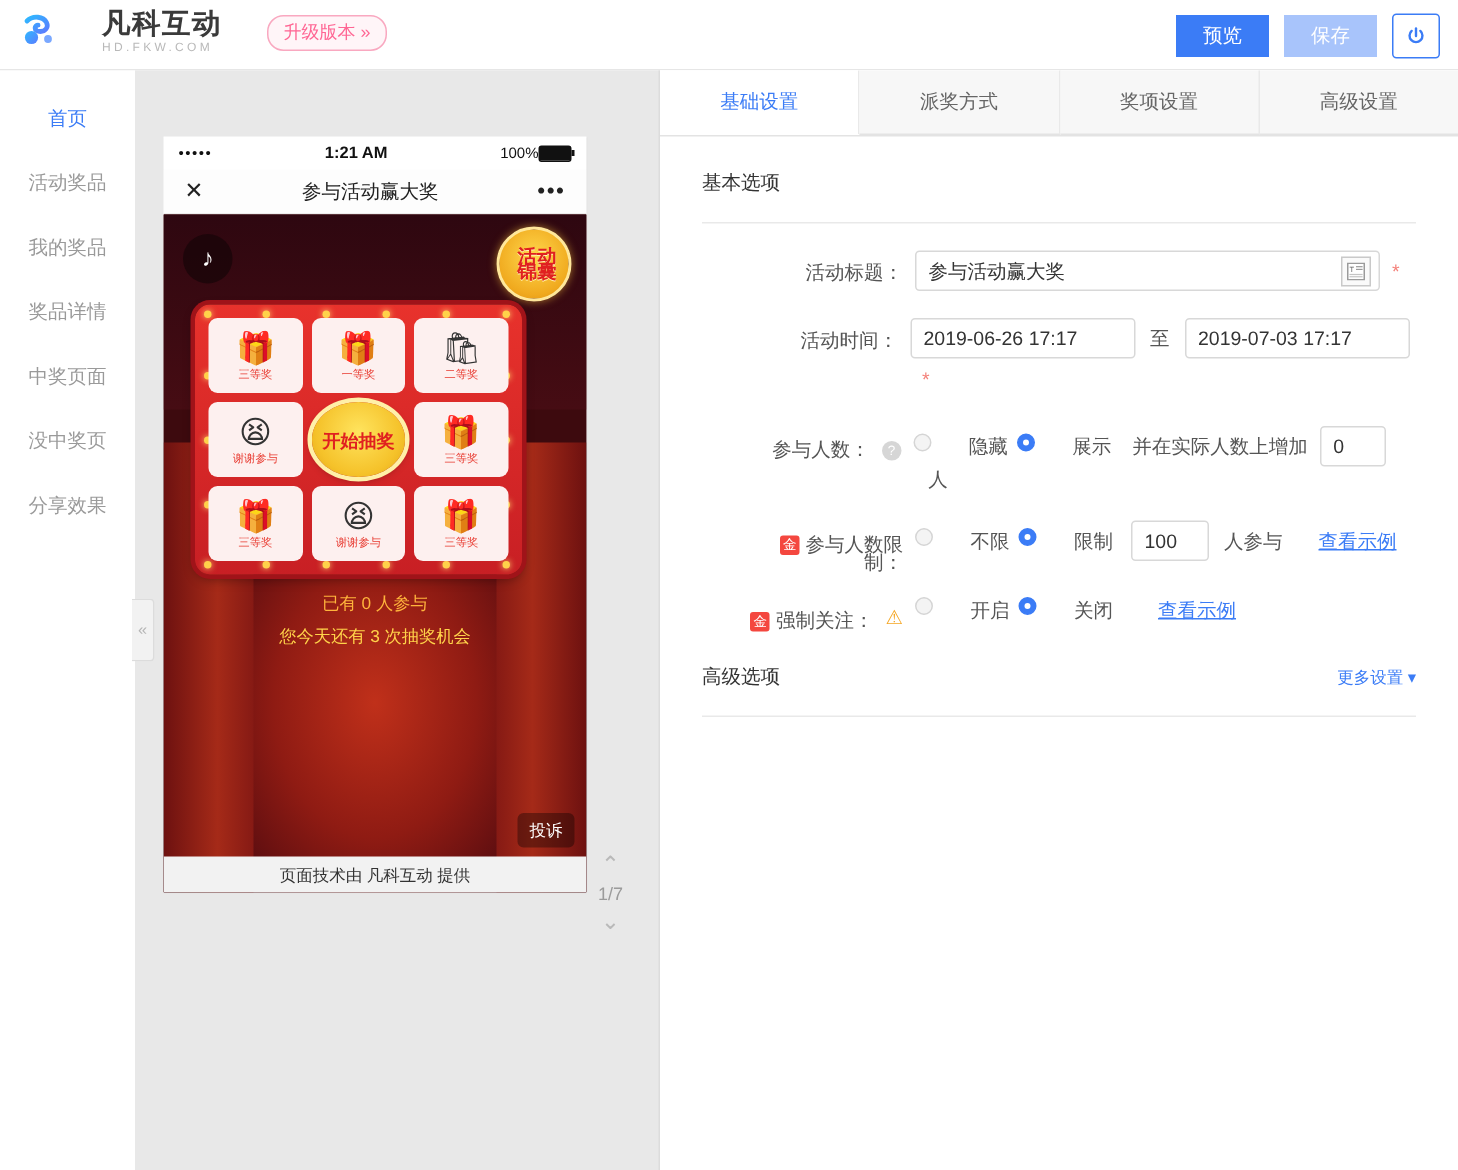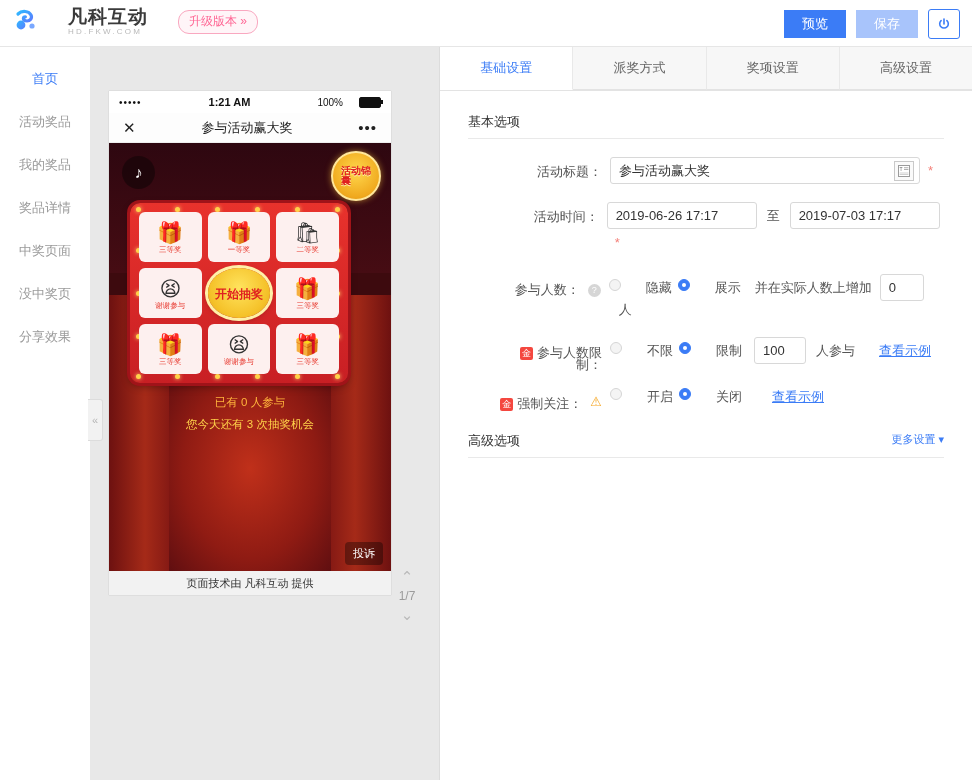--- a/index.html
+++ b/index.html
@@ -42,21 +42,21 @@
   .collapse-handle{position:absolute;left:-2px;top:352px;width:14px;height:40px;background:#f2f2f2;
      border:1px solid #dcdcdc;border-left:none;border-radius:0 3px 3px 0;color:#b5b5b5;font-size:11px;
      display:flex;align-items:center;justify-content:center;cursor:pointer;}
 
   .phone{position:absolute;left:19px;top:44px;width:282px;height:504px;background:#fff;
      box-shadow:0 0 1px rgba(0,0,0,.25);overflow:hidden;}
   .status-bar{height:22px;background:#fff;display:flex;align-items:center;
      padding:0 10px;box-sizing:border-box;font-size:11px;color:#111;}
   .sb-dots{letter-spacing:1px;font-size:10px;}
   .sb-time{flex:1;text-align:center;font-weight:bold;font-size:11px;}
-  .sb-right{display:flex;align-items:center;gap:16px;font-size:10px;}
+  .sb-right{display:flex;align-items:center;gap:0;font-size:10px;}
   .battery{width:20px;height:9px;border:1px solid #111;border-radius:2px;position:relative;}
   .battery:after{content:"";position:absolute;right:-3px;top:2px;width:2px;height:4px;background:#111;}
   .battery i{display:block;width:100%;height:100%;background:#111;}
   .nav-bar{height:30px;background:#fdfdfd;border-bottom:1px solid #eee;display:flex;align-items:center;
      padding:0 14px;box-sizing:border-box;}
   .nav-close{font-size:15px;color:#222;cursor:pointer;line-height:1;}
   .nav-title{flex:1;text-align:center;font-size:13px;color:#222;}
   .nav-dots{font-size:15px;color:#222;letter-spacing:1px;cursor:pointer;line-height:1;}
 
   .stage{position:relative;height:452px;overflow:hidden;
@@ -70,22 +70,22 @@
   .curtain-l{left:0;background:linear-gradient(90deg,#6d1110,#a52a18 60%,#861a14);}
   .curtain-r{right:0;background:linear-gradient(270deg,#6d1110,#a52a18 60%,#861a14);}
 
   .music-btn{position:absolute;left:13px;top:13px;width:33px;height:33px;border-radius:50%;
     background:rgba(20,5,8,.65);color:#fff;display:flex;align-items:center;justify-content:center;
     font-size:16px;cursor:pointer;}
   .gift-badge{position:absolute;right:10px;top:8px;width:46px;height:46px;border-radius:50%;
     background:radial-gradient(circle at 50% 40%,#ffd84d,#f0a91e 70%,#d98a12);
     border:2px solid #ffe79a;display:flex;align-items:center;justify-content:center;cursor:pointer;
     box-shadow:0 0 6px rgba(255,200,60,.55);}
-  .gift-badge span{font-size:10px;line-height:10px;color:#e02020;font-weight:bold;
-    text-align:left;width:30px;text-shadow:0 1px 0 #fff3b0;}
+  .gift-badge span{font-size:13px;line-height:10px;color:#e02020;font-weight:bold;
+    text-align:right;width:30px;text-shadow:0 1px 0 #fff3b0;}
 
   .board{position:absolute;left:21px;top:60px;width:218px;height:180px;
     background:linear-gradient(#e8322c,#c81f24);border-radius:10px;
     box-shadow:0 0 0 3px #a01319, 0 3px 8px rgba(0,0,0,.4);padding:9px;box-sizing:border-box;}
   .bulb{position:absolute;width:5px;height:5px;border-radius:50%;background:#ffd24a;
     box-shadow:0 0 4px #ffdf7a;}
   .grid{position:relative;width:100%;height:100%;display:grid;
     grid-template-columns:repeat(3,1fr);grid-template-rows:repeat(3,1fr);gap:6px;}
   .cell{background:#fdf0ef;border-radius:6px;display:flex;flex-direction:column;align-items:center;
     justify-content:center;cursor:pointer;padding-top:2px;box-sizing:border-box;}
@@ -110,22 +110,22 @@
   .rightpanel{position:absolute;left:440px;top:47px;width:532px;height:733px;background:#fff;}
   .tabs{display:flex;height:43px;border-bottom:1px solid #e3e3e3;background:#fff;}
   .tab{flex:1;display:flex;align-items:center;justify-content:center;font-size:13px;color:#666;
     background:#f7f7f7;border-right:1px solid #e9e9e9;border-bottom:1px solid #e3e3e3;
     box-sizing:border-box;cursor:pointer;}
   .tab:first-child{background:#fff;border-bottom:1px solid #fff;}
   .tab.active{color:#3b7cf6;}
   .tab:last-child{border-right:none;}
 
   .section{margin:22px 28px 0 28px;}
-  .section-head{display:flex;align-items:flex-start;justify-content:space-between;
-    border-bottom:1px solid #e9e9e9;padding-bottom:7px;}
+  .section-head{display:flex;align-items:center;justify-content:space-between;
+    border-bottom:1px solid #e9e9e9;padding-bottom:17px;}
   .section-title{font-size:13px;color:#333;}
   .more-link{font-size:11px;color:#3b7cf6;cursor:pointer;margin-left:32px;}
 
   .form{margin-top:18px;}
   .row{display:flex;align-items:flex-start;margin-bottom:18px;}
   .lbl-col{width:134px;text-align:right;padding-right:8px;padding-top:6px;font-size:13px;color:#555;
     display:flex;justify-content:flex-end;align-items:flex-start;gap:4px;flex-wrap:wrap;}
   .vip{display:inline-block;width:13px;height:13px;border-radius:2px;background:#f4473f;color:#fff;
     font-size:9px;line-height:13px;text-align:center;margin-top:4px;flex:0 0 auto;}
   .lbl-txt{line-height:20px;}

